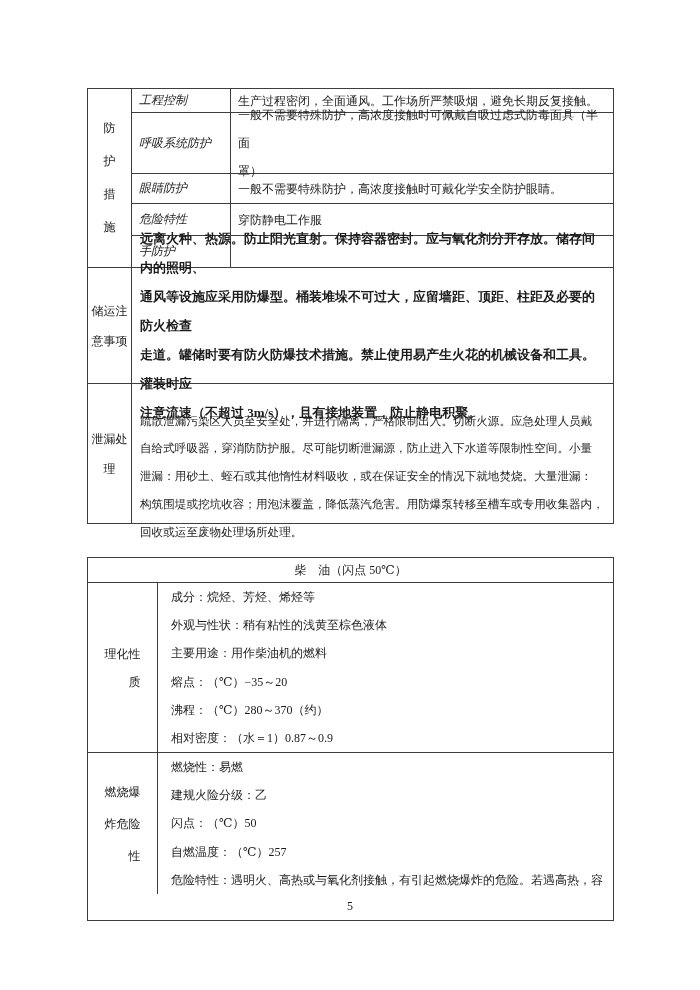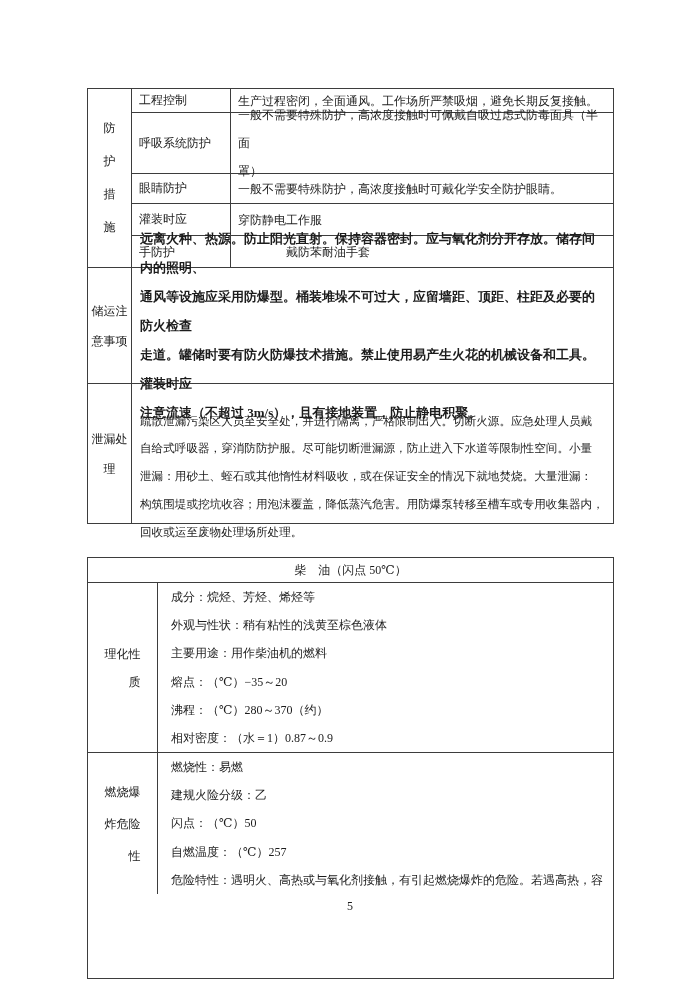--- a/index.html
+++ b/index.html
@@ -3,32 +3,32 @@
 <meta charset="utf-8">
 <style>
   html,body{margin:0;padding:0;background:#ffffff;}
   .doc{
     position:relative;width:700px;height:990px;background:#ffffff;
     font-family:"Liberation Serif","DejaVu Serif",serif;
     color:#1c1c1c;font-size:12px;overflow:hidden;
   }
   .tbl{position:absolute;border:1px solid #3d3d3d;box-sizing:border-box;background:#fff;}
   #table1{left:87px;top:88px;width:527px;height:436px;}
-  #table2{left:87px;top:557px;width:527px;height:422px;}
+  #table2{left:87px;top:557px;width:527px;height:364px;}
   .sec{display:flex;border-bottom:1px solid #3d3d3d;box-sizing:border-box;}
   .sec.last{border-bottom:none;}
   .colA{width:44px;border-right:1px solid #3d3d3d;display:flex;align-items:center;
         justify-content:center;text-align:center;white-space:pre-line;box-sizing:border-box;flex:none;}
   .colA2{width:70px;border-right:1px solid #3d3d3d;display:flex;align-items:center;
         justify-content:center;text-align:right;white-space:pre-line;box-sizing:border-box;flex:none;}
   .rowsWrap{flex:1;display:flex;flex-direction:column;min-width:0;}
   .row{display:flex;border-bottom:1px solid #3d3d3d;box-sizing:border-box;min-width:0;}
-  .row.last{border-bottom:none;gap:48px;}
+  .row.last{border-bottom:none;}
   .colB{width:99px;border-right:1px solid #3d3d3d;display:flex;align-items:center;
-        padding-left:7px;box-sizing:border-box;flex:none;}
+        padding-left:7px;box-sizing:border-box;flex:none;font-style:italic;}
   .colC{flex:1;display:flex;align-items:center;padding:2px 4px 2px 7px;
         box-sizing:border-box;white-space:pre-line;line-height:28px;min-width:0;}
   .colWide{flex:1;display:flex;align-items:center;padding:2px 6px 2px 8px;
         box-sizing:border-box;white-space:pre-line;min-width:0;}
   .lh29{line-height:29px;font-size:13px;font-weight:bold;}
   .lh278{line-height:27.8px;font-size:11.6px;margin-top:47px;}
   .lab-prot{line-height:33px;}
   .lab-stor{line-height:30px;}
   .lab-leak{line-height:30px;}
   .lab-phys{line-height:28px;}
@@ -74,26 +74,25 @@
         <div class="row" id="r2">
           <div class="colB">呼吸系统防护</div>
           <div class="colC">一般不需要特殊防护，高浓度接触时可佩戴自吸过虑式防毒面具（半面
 罩）</div>
         </div>
         <div class="row" id="r3">
           <div class="colB">眼睛防护</div>
           <div class="colC">一般不需要特殊防护，高浓度接触时可戴化学安全防护眼睛。</div>
         </div>
         <div class="row" id="r4">
-          <div class="colB">灌装时应</div>
+          <div class="colB">危险特性</div>
           <div class="colC">穿防静电工作服</div>
         </div>
         <div class="row last" id="r5">
           <div class="colB">手防护</div>
-          <div class="colC">戴防苯耐油手套</div>
         </div>
       </div>
     </div>
 
     <div class="sec" id="sec-stor">
       <div class="colA lab-stor">储运注
 意事项</div>
       <div class="colWide lh29">远离火种、热源。防止阳光直射。保持容器密封。应与氧化剂分开存放。储存间内的照明、
 通风等设施应采用防爆型。桶装堆垛不可过大，应留墙距、顶距、柱距及必要的防火检查
 走道。罐储时要有防火防爆技术措施。禁止使用易产生火花的机械设备和工具。灌装时应

